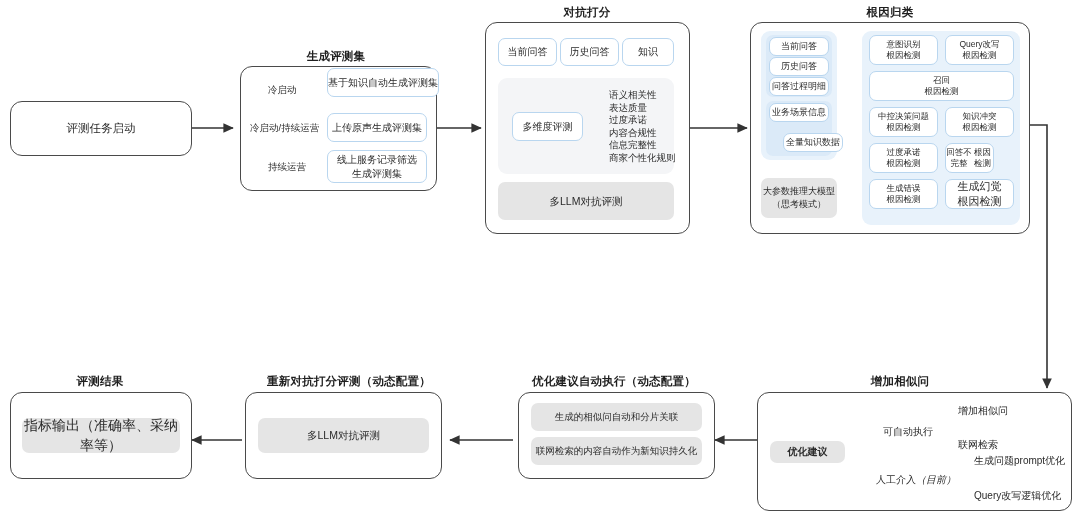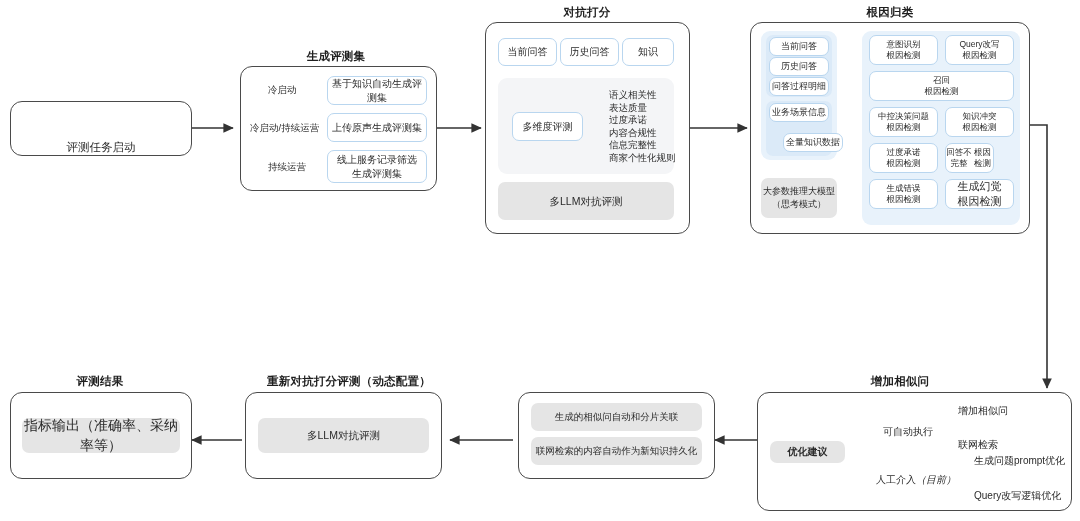--- a/index.html
+++ b/index.html
@@ -100,32 +100,32 @@
     <path d="M956 446 L 1040 446" fill="none" stroke="#9bb8a8" stroke-width="1.1"></path>
 
     <path d="M845 452 C 862 452, 864 480, 880 480" fill="none" stroke="#d3a9a4" stroke-width="1.1"></path>
     <path d="M880 480 L 948 480" fill="none" stroke="#d3a9a4" stroke-width="1.1"></path>
     <path d="M948 480 C 960 480, 960 462, 972 462" fill="none" stroke="#d3a9a4" stroke-width="1.1"></path>
     <path d="M972 462 L 1062 462" fill="none" stroke="#d3a9a4" stroke-width="1.1"></path>
     <path d="M948 480 C 960 480, 960 497, 972 497" fill="none" stroke="#d3a9a4" stroke-width="1.1"></path>
     <path d="M972 497 L 1062 497" fill="none" stroke="#d3a9a4" stroke-width="1.1"></path>
   </svg>
 
-  <div class="panel" style="left:10px;top:101px;width:182px;height:55px;display:flex;align-items:flex-end;justify-content:center;">
+  <div class="panel" style="left:10px;top:101px;width:182px;height:55px;display:flex;align-items:center;justify-content:center;">
     <span style="font-size:11.5px;">评测任务启动</span>
   </div>
 
   <div class="panel-title" style="left:233px;top:49px;width:206px;">生成评测集</div>
   <div class="panel" style="left:240px;top:66px;width:197px;height:125px;"></div>
 
   <div class="lbl" style="left:268px;top:84px;">冷启动</div>
   <div class="lbl" style="left:250px;top:122px;">冷启动/持续运营</div>
   <div class="lbl" style="left:268px;top:161px;">持续运营</div>
 
-  <div class="bluebox" style="left:327px;top:76px;width:100px;height:29px;">
+  <div class="bluebox" style="left:327px;top:68px;width:112px;height:29px;">
     <span>基于知识自动生成评测集</span>
   </div>
   <div class="bluebox" style="left:327px;top:113px;width:100px;height:29px;">
     <span>上传原声生成评测集</span>
   </div>
   <div class="bluebox" style="left:327px;top:150px;width:100px;height:33px;flex-direction:column;">
     <span>线上服务记录筛选</span>
     <span>生成评测集</span>
   </div>
 
@@ -239,20 +239,21 @@
   <div class="lbl" style="left:883px;top:425px;font-size:10px;">可自动执行</div>
   <div class="lbl" style="left:958px;top:404px;font-size:10px;">增加相似问</div>
   <div class="lbl" style="left:958px;top:438px;font-size:10px;">联网检索</div>
 
   <div class="lbl" style="left:876px;top:473px;font-size:10px;">
     <span>人工介入</span><span style="font-style:italic;">（目前）</span>
   </div>
   <div class="lbl" style="left:974px;top:454px;font-size:10px;">生成问题prompt优化</div>
   <div class="lbl" style="left:974px;top:489px;font-size:10px;">Query改写逻辑优化</div>
 
+  <div class="panel-title" style="left:513px;top:374px;width:202px;">优化建议自动执行（动态配置）</div>
   <div class="panel" style="left:518px;top:392px;width:197px;height:87px;"></div>
   <div class="greybox" style="left:531px;top:403px;width:171px;height:28px;font-size:9.5px;">
     <span>生成的相似问自动和分片关联</span>
   </div>
   <div class="greybox" style="left:531px;top:437px;width:171px;height:28px;font-size:9.5px;">
     <span>联网检索的内容自动作为新知识持久化</span>
   </div>
 
   <div class="panel-title" style="left:248px;top:374px;width:202px;">重新对抗打分评测（动态配置）</div>
   <div class="panel" style="left:245px;top:392px;width:197px;height:87px;"></div>

